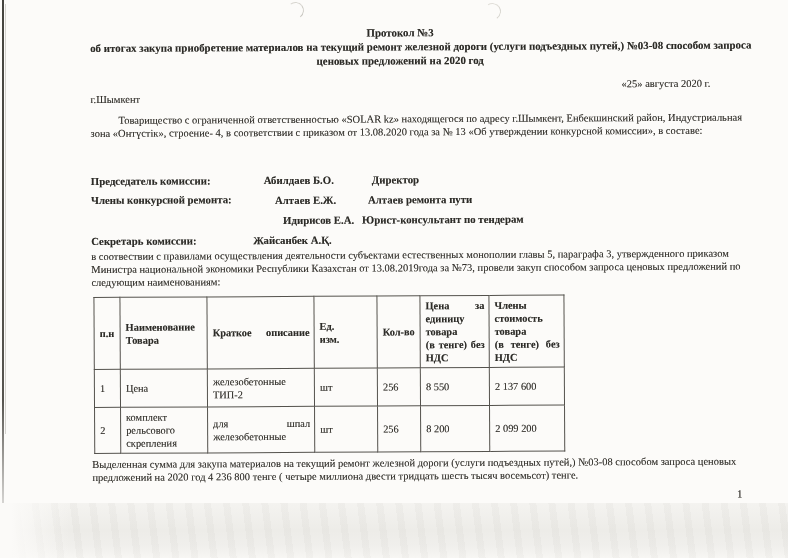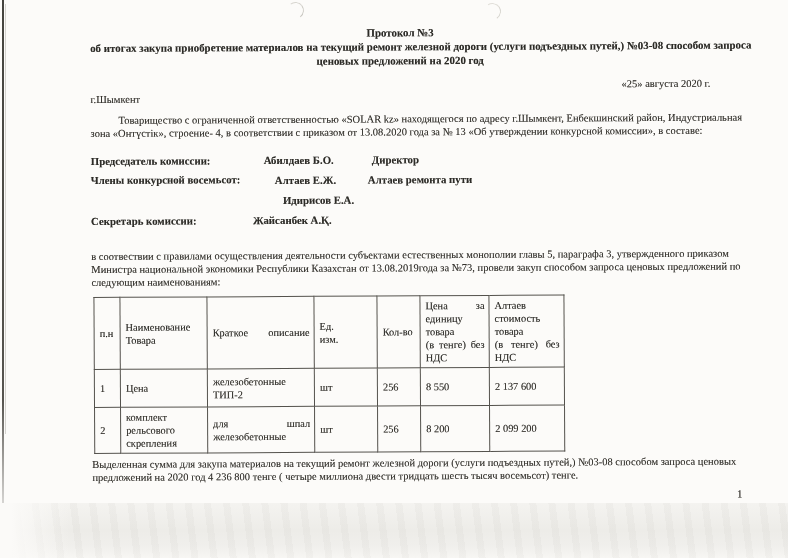--- a/index.html
+++ b/index.html
@@ -29,28 +29,28 @@
     text-shadow:0 0 0.6px rgba(62,60,55,0.5);}
   .title{padding-top:5px;font-weight:bold;font-size:10.9px;line-height:14px;color:#2c2b27;}
   .title div{text-align:center;white-space:nowrap;}
   .date-line{margin-top:11px;text-align:right;}
   .city{margin-top:0;}
   p{margin:0;}
   .line{white-space:nowrap;}
   .indent{text-indent:28px;}
   .intro{margin-top:8px;}
   .commission{position:relative;margin-top:15px;height:95px;font-weight:bold;font-size:10.8px;color:#2d2c28;}
-  .commission span{position:absolute;white-space:nowrap;}
+  .commission span{position:absolute;white-space:nowrap;margin-top:20px;}
   .rules{margin-top:0;}
   
   table.goods{margin-top:8px;margin-left:2px;border-collapse:collapse;table-layout:fixed;width:470px;
     font-size:10.4px;line-height:13px;color:#34322d;}
   table.goods th,table.goods td{border:1px solid #54524d;vertical-align:middle;
     padding:3px 4px 3px 5px;text-align:left;white-space:pre-line;font-weight:normal;overflow:hidden;}
-  table.goods th{font-weight:normal;color:#2d2c28;}
+  table.goods th{font-weight:bold;color:#2d2c28;}
   tr.hdr{height:64px;}
   tr.r1{height:38px;}
   tr.r2{height:46px;}
   .spread{text-align:justify;text-align-last:justify;}
   .summary{margin-top:4px;width:652px;}
   .pagenum{margin-top:7px;width:650px;text-align:right;font-size:11px;}
 </style>
 </head>
 <body>
 
@@ -75,25 +75,26 @@
   <p class="intro">
     <span class="line indent" style="display:block">Товарищество с ограниченной ответственностью «SOLAR kz» находящегося по адресу г.Шымкент, Енбекшинский район, Индустриальная</span>
     <span class="line" style="display:block">зона «Онтүстік», строение- 4, в соответствии с приказом от 13.08.2020 года за № 13 «Об утверждении конкурсной комиссии», в составе:</span>
   </p>
 
   <div class="commission">
     <span style="left:0;top:0">Председатель комиссии:</span>
     <span style="left:173px;top:0">Абилдаев Б.О.</span>
     <span style="left:281px;top:0">Директор</span>
 
-    <span style="left:0;top:19px">Члены конкурсной восемьсот:</span>
+    <span style="left:0;top:19px">Члены конкурсной ремонта:</span>
     <span style="left:184px;top:20px">Алтаев Е.Ж.</span>
     <span style="left:277px;top:20px">Алтаев ремонта пути</span>
 
     <span style="left:192px;top:40px">Идирисов Е.А.</span>
+    <span style="left:271px;top:40px">Юрист-консультант по тендерам</span>
 
     <span style="left:0;top:60px">Секретарь комиссии:</span>
     <span style="left:162px;top:60px">Жайсанбек А.Қ.</span>
 
   </div>
 
   <p class="rules">
     <span class="line" style="display:block">в соотвествии с правилами осуществления деятельности субъектами естественных монополии главы 5, параграфа 3, утвержденного приказом</span>
     <span class="line" style="display:block">Министра национальной экономики Республики Казахстан от 13.08.2019года за №73, провели закуп способом запроса ценовых предложений по</span>
     <span class="line" style="display:block">следующим наименованиям:</span>
@@ -116,21 +117,21 @@
 Товара</th>
         <th class="spread">Краткое описание</th>
         <th>Ед.
 изм.</th>
         <th>Кол-во</th>
         <th class="spread">Цена за
 единицу
 товара
 (в тенге) без
 НДС</th>
-        <th class="spread">Алтаев
+        <th class="spread">Члены
 стоимость
 товара
 (в тенге) без
 НДС</th>
       </tr>
     </thead>
     <tbody>
       <tr class="r1">
         <td>1</td>
         <td>Цена</td>

